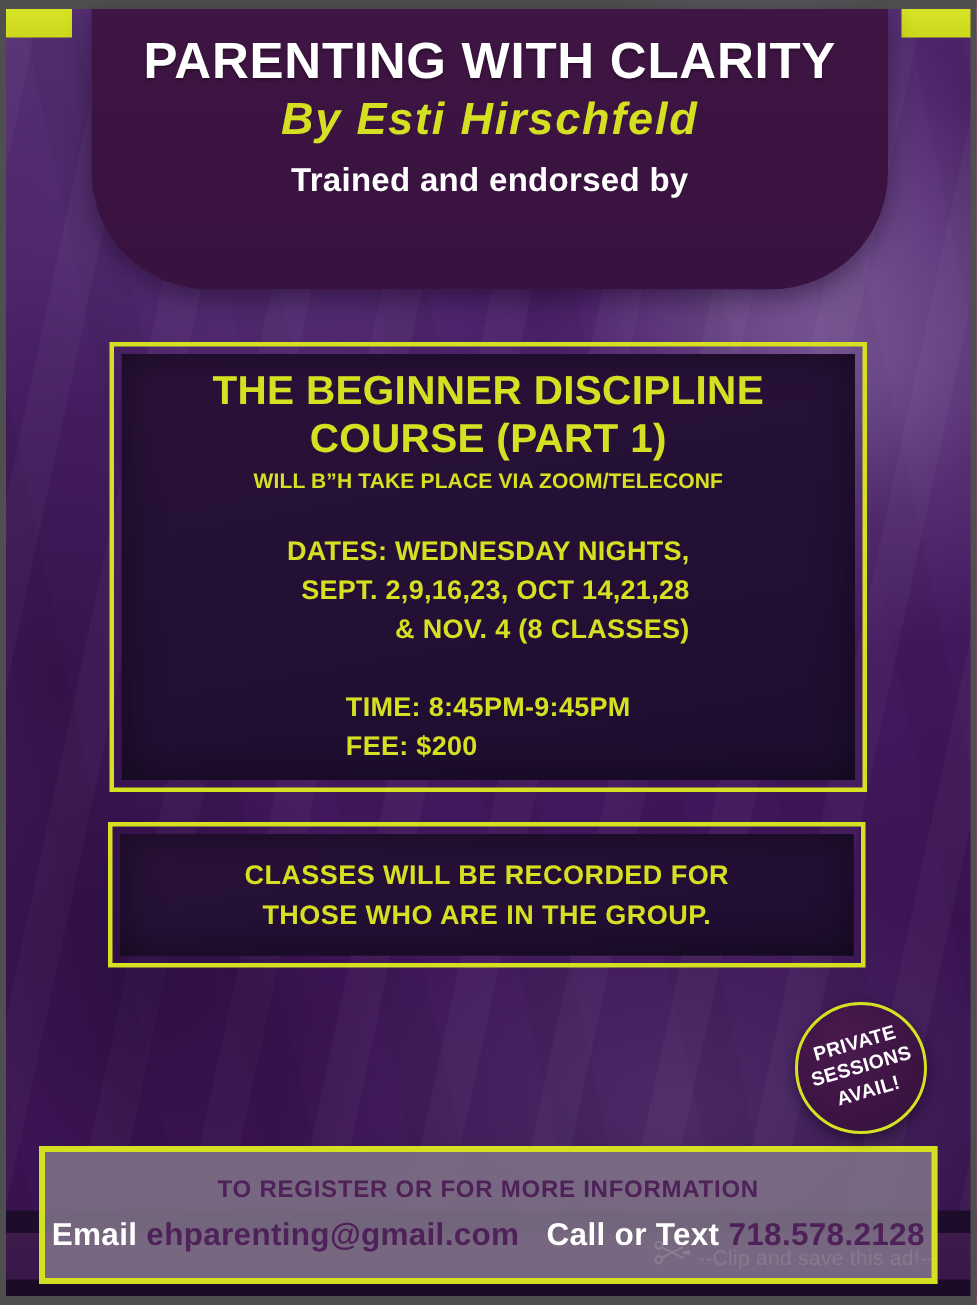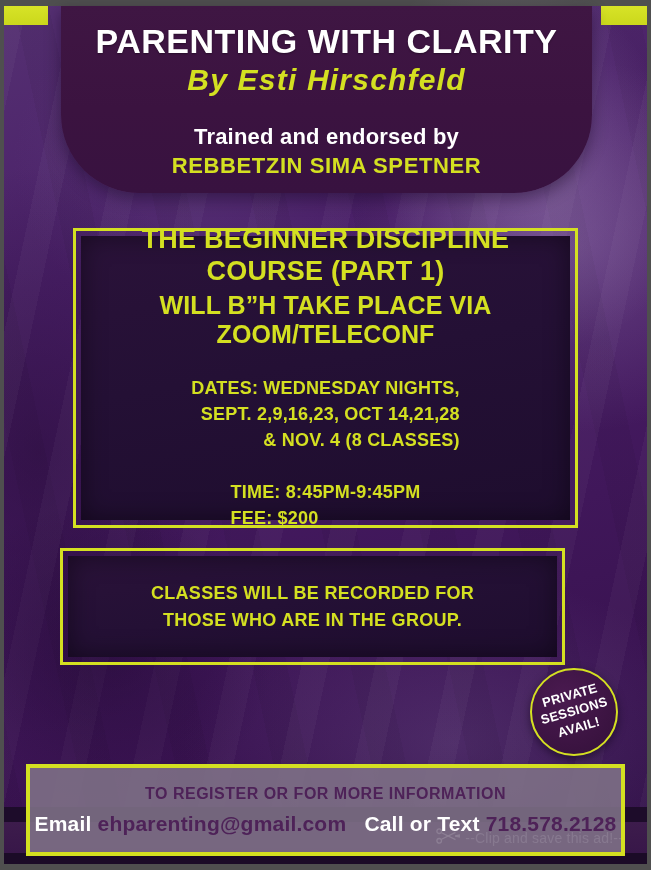--- a/index.html
+++ b/index.html
@@ -94,21 +94,21 @@
     font-weight:bold;
     letter-spacing:1.2px;
     line-height:1.2;
     margin-top:2px;
   }
   .endorse-1 {
     color:#ffffff;
     font-size:22px;
     font-weight:bold;
     letter-spacing:.2px;
-    margin-top:25px;
+    margin-top:8px;
     line-height:1.25;
   }
   .endorse-2 {
     color:#d4e021;
     font-size:22px;
     font-weight:bold;
     letter-spacing:.6px;
     line-height:1.25;
     margin-top:1px;
   }
@@ -128,35 +128,35 @@
     flex-direction:column;
     align-items:center;
     justify-content:center;
   }
 
   .box-course {
     left:73px; top:228px;
     width:505px; height:300px;
   }
   .box-recorded {
-    left:60px; top:548px;
-    width:505px; height:117px;
+    left:72px; top:548px;
+    width:505px; height:97px;
   }
 
   .course-title {
     color:#d4e021;
     font-size:27px;
     font-weight:bold;
     line-height:1.16;
     letter-spacing:.2px;
     text-align:center;
   }
   .course-zoom {
     color:#d4e021;
-    font-size:25px;
+    font-size:14px;
     font-weight:bold;
     letter-spacing:.1px;
     margin-top:4px;
     text-align:center;
   }
   .course-dates {
     color:#d4e021;
     font-size:18px;
     font-weight:bold;
     line-height:1.45;
@@ -286,21 +286,20 @@
     <div class="bg-sheen2"></div>
   </div>
 
   <div class="topbar-left"></div>
   <div class="topbar-right"></div>
 
   <div class="header">
     <div class="title-main">PARENTING WITH CLARITY</div>
     <div class="title-sub">By Esti Hirschfeld</div>
     <div class="endorse-1">Trained and endorsed by</div>
-    <div class="endorse-2">REBBETZIN SIMA SPETNER</div>
   </div>
 
   <div class="box box-course">
     <div class="box-inner">
       <div class="course-title">
         <div>THE BEGINNER DISCIPLINE</div>
         <div>COURSE (PART 1)</div>
       </div>
       <div class="course-zoom">WILL B”H TAKE PLACE VIA ZOOM/TELECONF</div>
       <div class="course-dates">

